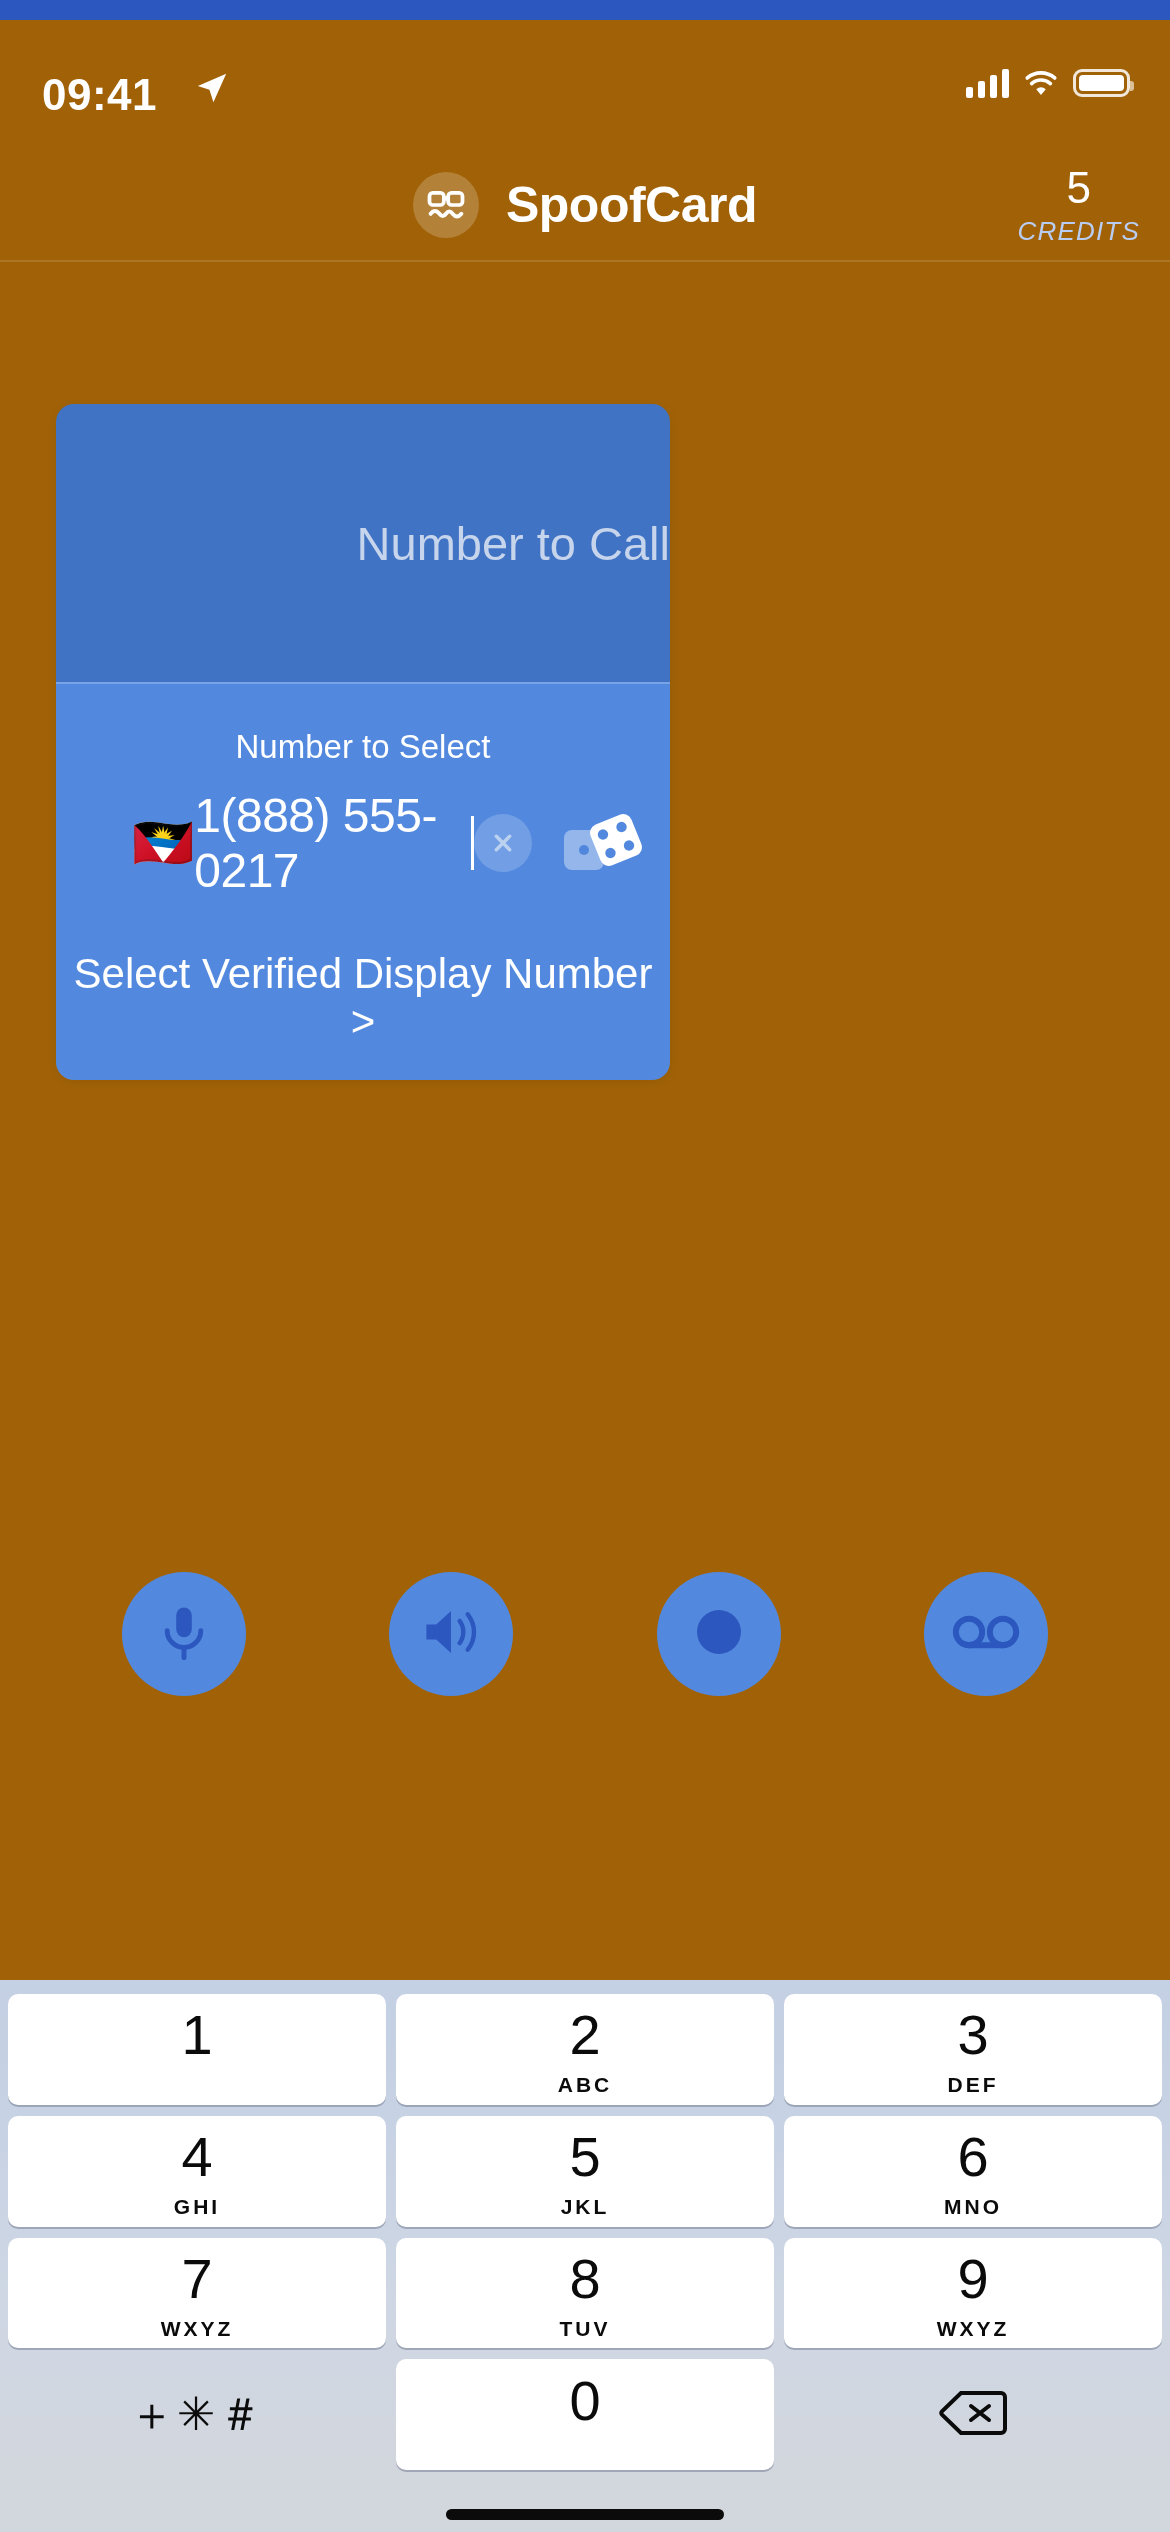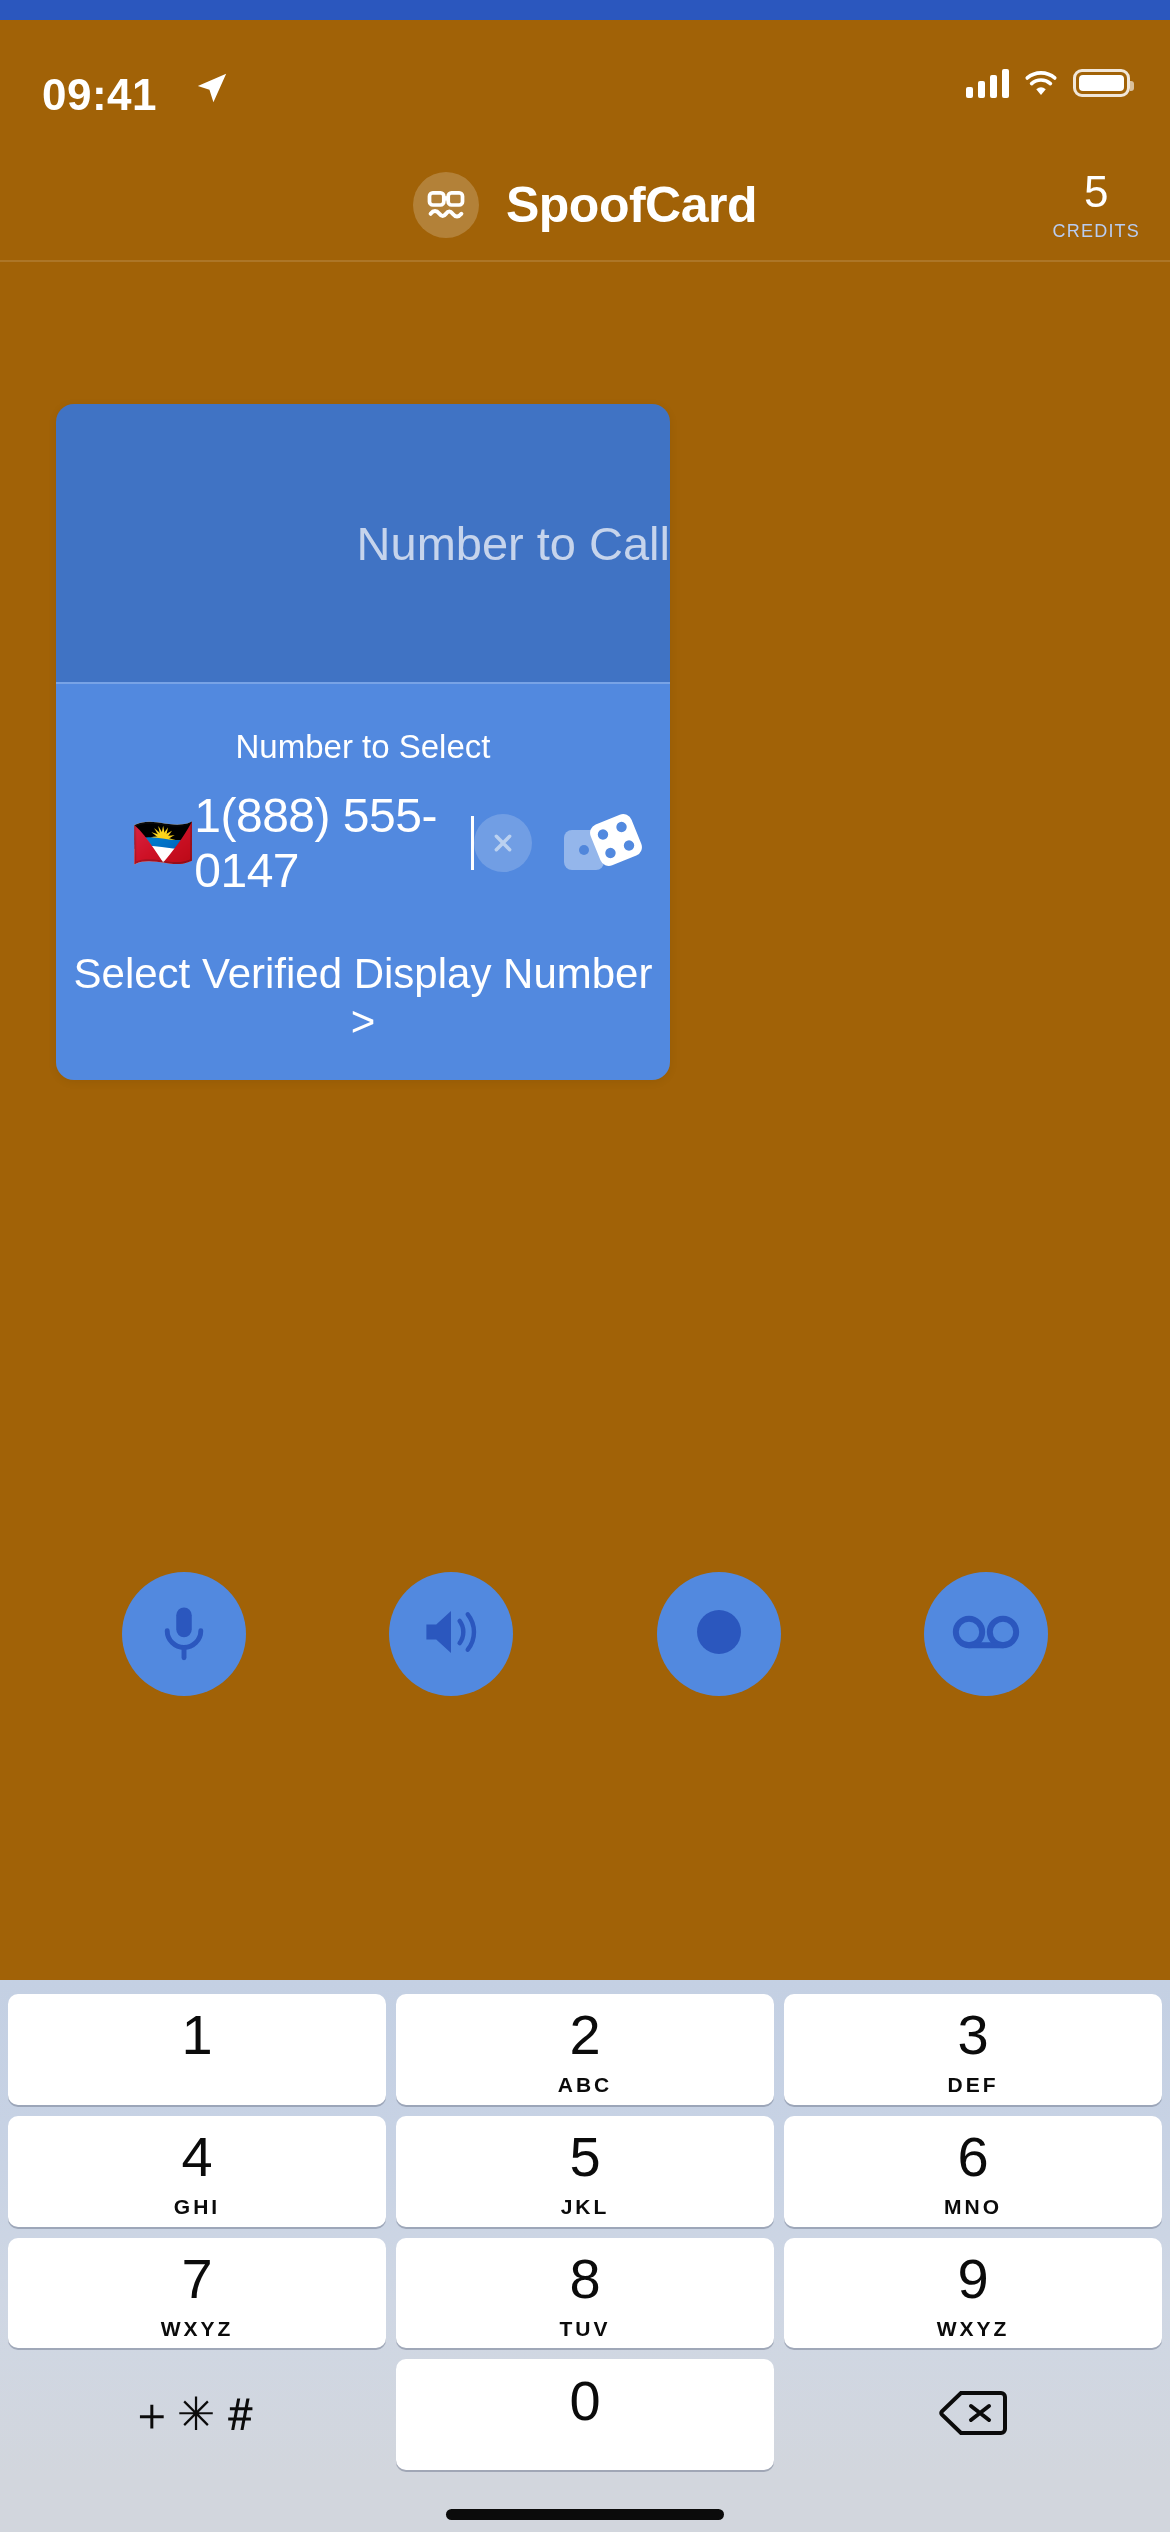--- a/index.html
+++ b/index.html
@@ -71,22 +71,22 @@
   .brand-name {
     font-size: 50px; font-weight: 700; color: #FFFFFF;
     letter-spacing: -0.5px;
   }
   .credits {
     position: absolute; right: 30px; top: 50%; transform: translateY(-50%);
     text-align: center; line-height: 1;
   }
   .credits-num { font-size: 44px; color: #FFFFFF; font-weight: 400; display:block; }
   .credits-label {
-    font-size: 18px; color: #B9CDF2; letter-spacing: 1.2px;
-    display: block; margin-top: 8px;
+    font-size: 26px; color: #B9CDF2; letter-spacing: 1.2px;
+    display: block; margin-top: 8px; font-style: italic;
   }
 
   
   .content { position: relative; flex: 1 1 auto; }
 
   .dial-card {
     position: absolute; left: 56px; top: 142px;
     width: 614px; border-radius: 18px; overflow: hidden;
     box-shadow: 0 2px 10px rgba(0,0,0,0.07);
   }
@@ -236,21 +236,21 @@
       <div class="card-call">
         <div class="call-placeholder">Number to Call</div>
       </div>
 
       <div class="card-display">
         <div class="display-label">Number to Select</div>
 
         <div class="number-row">
           <div class="flag">🇦🇬</div>
           <div class="number-value">
-            <span>1(888) 555-0147</span>
+            <span>1(888) 555-0217</span>
               <span class="caret"></span>
           </div>
           <div class="clear-btn">
             <svg viewBox="0 0 24 24" width="32" height="32">
               <path d="M7 7 L17 17 M17 7 L7 17" stroke="#BBD1F0" stroke-width="2.6" stroke-linecap="round"></path>
             </svg>
           </div>
           <div class="dice-btn">
             <svg viewBox="0 0 86 66" width="86" height="66">
               <g opacity="0.38">

